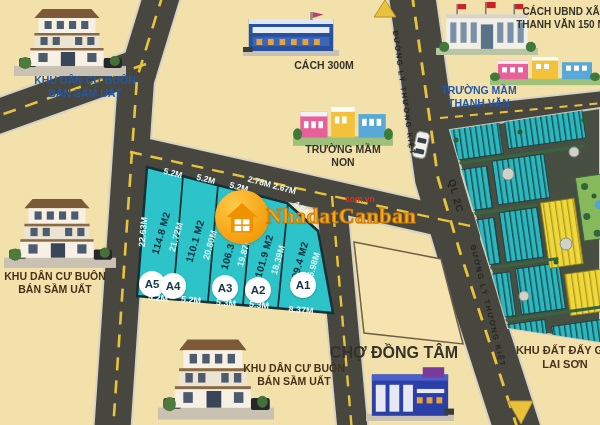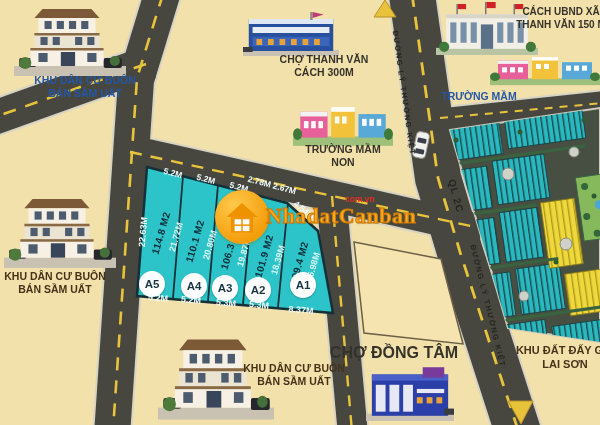--- a/index.html
+++ b/index.html
@@ -291,29 +291,29 @@
     </svg>
   <svg class="bimg" style="left:366px;top:360px" width="88" height="62" viewBox="0 0 90 60" preserveAspectRatio="none">
       <use href="#sym-market2"></use>
     </svg>
 
   <div class="lbl blue" style="left:85px;top:87px;font-size:10.5px">
     <div>KHU DÂN CƯ BUÔN</div>
     <div>BÁN SẦM UẤT</div>
   </div>
   <div class="lbl dark" style="left:324px;top:66px;font-size:10.5px">
-    <div>CHỢ THANH VĂN</div>
     <div>CÁCH 300M</div>
   </div>
   <div class="lbl dark" style="left:561px;top:19px;font-size:10px">
     <div>CÁCH UBND XÃ</div>
     <div>THANH VĂN 150 M</div>
   </div>
   <div class="lbl blue" style="left:479px;top:97px;font-size:10.5px">
     <div>TRƯỜNG MẦM</div>
+    <div>THANH VĂN</div>
   </div>
   <div class="lbl dark" style="left:343px;top:156px;font-size:10.5px">
     <div>TRƯỜNG MẦM</div>
     <div>NON</div>
   </div>
   <div class="lbl brown" style="left:55px;top:283px;font-size:10.5px">
     <div>KHU DÂN CƯ BUÔN</div>
     <div>BÁN SẦM UẤT</div>
   </div>
   <div class="lbl brown" style="left:294px;top:375px;font-size:10.5px">
@@ -346,21 +346,21 @@
   <div class="ptxt area" style="left:264px;top:256px;transform:translate(-50%,-50%) rotate(-74deg)">101.9 M2</div>
   <div class="ptxt area" style="left:299px;top:263px;transform:translate(-50%,-50%) rotate(-74deg)">109.4 M2</div>
 
   <div class="ptxt side" style="left:176px;top:237px;transform:translate(-50%,-50%) rotate(-74deg)">21.72M</div>
   <div class="ptxt side" style="left:210px;top:245px;transform:translate(-50%,-50%) rotate(-74deg)">20.80M</div>
   <div class="ptxt side" style="left:244px;top:252px;transform:translate(-50%,-50%) rotate(-74deg)">19.87M</div>
   <div class="ptxt side" style="left:278px;top:260px;transform:translate(-50%,-50%) rotate(-74deg)">18.39M</div>
   <div class="ptxt side" style="left:313px;top:267px;transform:translate(-50%,-50%) rotate(-74deg)">16.98M</div>
 
   <div class="badge" style="left:139px;top:271px">A5</div>
-  <div class="badge" style="left:181px;top:273px">A4</div>
+  <div class="badge" style="left:160px;top:273px">A4</div>
   <div class="badge" style="left:212px;top:275px">A3</div>
   <div class="badge" style="left:245px;top:277px">A2</div>
   <div class="badge" style="left:290px;top:272px">A1</div>
 
   <div class="ptxt meas" style="left:158px;top:298px;font-size:9px;transform:translate(-50%,-50%) rotate(5deg)">5.2M</div>
   <div class="ptxt meas" style="left:191px;top:300px;font-size:9px;transform:translate(-50%,-50%) rotate(5deg)">5.2M</div>
   <div class="ptxt meas" style="left:226px;top:303px;font-size:9px;transform:translate(-50%,-50%) rotate(5deg)">5.3M</div>
   <div class="ptxt meas" style="left:259px;top:305px;font-size:9px;transform:translate(-50%,-50%) rotate(5deg)">5.3M</div>
   <div class="ptxt meas" style="left:301px;top:310px;font-size:9px;transform:translate(-50%,-50%) rotate(5deg)">8.37M</div>
 

